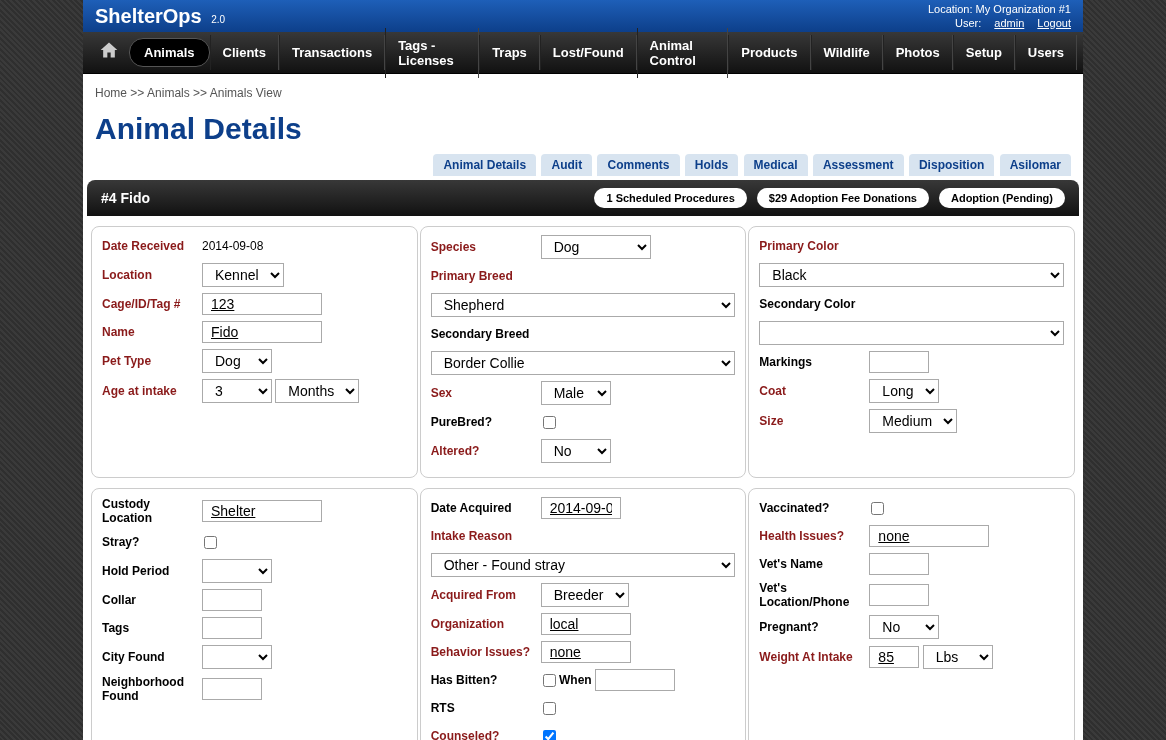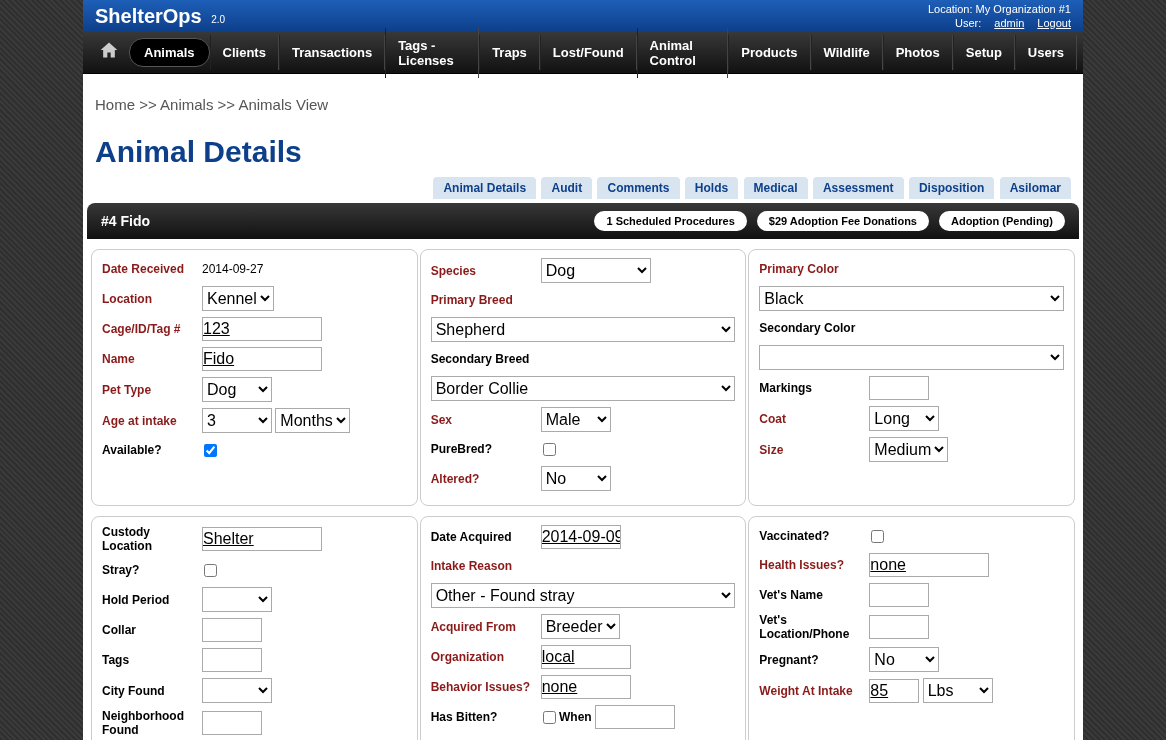--- a/index.html
+++ b/index.html
@@ -7,36 +7,36 @@
 .page { width: 1000px; margin: 0 auto; background: #fff; min-height: 740px; }
 .topbar { background: linear-gradient(#1e5fb8, #0d3f8a); color: #fff; padding: 4px 12px; display: flex; justify-content: space-between; align-items: center; height: 32px; }
 .logo { font-size: 20px; font-weight: bold; color: #fff; }
 .logo .ver { font-size: 10px; font-weight: normal; margin-left: 4px; }
 .topright { text-align: right; font-size: 11px; line-height: 1.3; }
 .topright a { color: #fff; text-decoration: underline; margin-left: 10px; cursor: pointer; }
 .menubar { background: linear-gradient(#383838, #111); display: flex; align-items: center; padding: 0 6px; height: 42px; border-bottom: 1px solid #000; }
 .home-icon { color: #ccc; font-size: 20px; padding: 0 10px; cursor: pointer; }
 .menubar .mitem { color: #fff; font-size: 13px; font-weight: bold; padding: 10px 12px; border-right: 1px solid #444; border-left: 1px solid #222; cursor: pointer; }
 .menubar .mitem.active { background: #000; border-radius: 14px; border: 1px solid #555; padding: 6px 14px; }
-.breadcrumb { padding: 22px 12px; font-size: 15px; color: #555; }
+.breadcrumb { padding: 12px 12px; font-size: 12px; color: #555; }
 .breadcrumb a { color: #555; text-decoration: none; }
 .page-title { font-size: 30px; font-weight: bold; color: #0d3f8a; padding: 0 12px 6px; }
 .subtabs { padding: 2px 12px 4px; text-align: right; }
 .subtabs .stab { display: inline-block; background: #d8e4f0; color: #0d3f8a; padding: 4px 10px; font-size: 12px; font-weight: bold; border-radius: 4px 4px 0 0; margin-left: 2px; cursor: pointer; }
 .blackbar { background: linear-gradient(#383838, #111); color: #fff; padding: 8px 14px; display: flex; justify-content: space-between; align-items: center; border-radius: 8px 8px 0 0; margin: 0 4px; }
 .blackbar .title { font-weight: bold; font-size: 14px; }
 .pills { display: flex; gap: 10px; }
 .pill { background: #fff; color: #000; border-radius: 12px; padding: 4px 12px; font-size: 11px; font-weight: bold; cursor: pointer; }
 .form-area { display: flex; gap: 2px; padding: 10px 8px; }
 .col { flex: 1; border: 1px solid #ccc; border-radius: 8px; padding: 8px 10px; }
 .row { display: flex; align-items: center; margin-bottom: 6px; min-height: 22px; }
 .row label { flex: 0 0 100px; font-size: 12px; font-weight: bold; color: #8a1a1a; }
 .row label.black { color: #000; }
 .row .val { font-size: 12px; color: #000; }
-.row select, .row input[type=text] { font-size: 16px; padding: 2px 0; border: 1px solid #aaa; background: #fff; }
+.row select, .row input[type=text] { font-size: 14px; padding: 2px 8px; border: 1px solid #aaa; background: #fff; }
 .row input[type=text] { width: 120px; text-decoration: underline; }
 .row select { min-width: 70px; }
 .row select.wide { width: 100%; }
 .row input.small { width: 60px; }
 .row input[type=checkbox] { margin-left: 2px; }
 .col2row .row label { flex: 0 0 110px; }
 .col3row .row label { flex: 0 0 110px; }
 .footer-row { display: flex; justify-content: space-between; align-items: center; padding: 4px 12px 10px; }
 svg.house { width: 20px; height: 20px; fill: #ccc; }
 </style>
@@ -105,43 +105,39 @@
       <div class="pill">1 Scheduled Procedures</div>
       <div class="pill">$29 Adoption Fee Donations</div>
       <div class="pill">Adoption (Pending)</div>
     </div>
   </div>
 
   <div class="form-area">
     <div class="col">
       <div class="row">
           <label>Date Received</label>
-          <span class="val">2014-09-27</span>
+          <span class="val">2014-09-08</span>
         </div>
       <div class="row">
           <label>Location</label>
           <select><option>Kennel</option></select>
         </div>
       <div class="row">
           <label>Cage/ID/Tag #</label>
           <input type="text" value="123" style="">
         </div>
       <div class="row">
           <label>Name</label>
           <input type="text" value="Fido" style="">
         </div>
       <div class="row">
           <label>Pet Type</label>
           <select><option>Dog</option></select>
         </div>
       <div class="row"><label>Age at intake</label><select><option>3</option></select>&nbsp;<select><option>Months</option></select></div>
-      <div class="row">
-          <label class="black">Available?</label>
-          <input type="checkbox" checked="" style="">
-        </div>
     </div>
 
     <div class="col col2row">
       <div class="row">
           <label>Species</label>
           <select style="width:110px"><option>Dog</option></select>
         </div>
       <div class="row">
           <label style="flex:1 0 100%">Primary Breed</label>
         </div>

